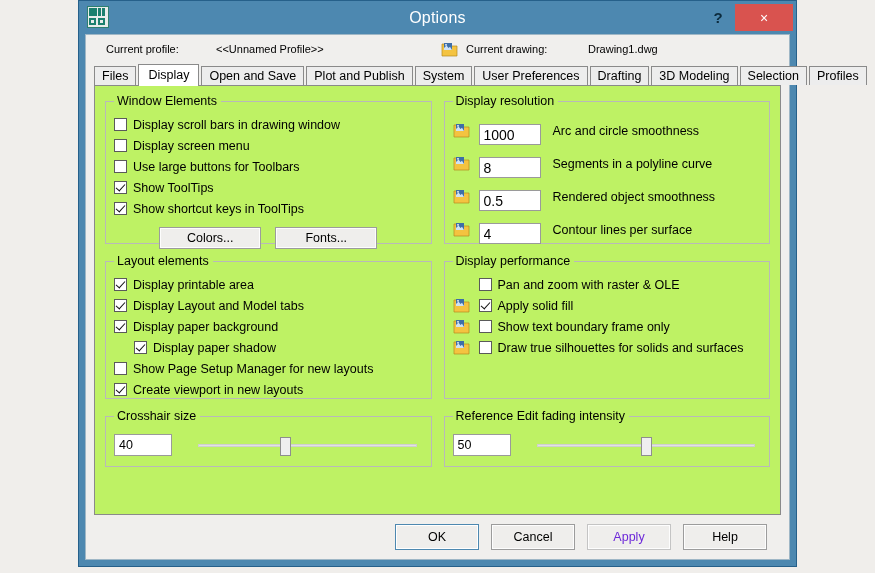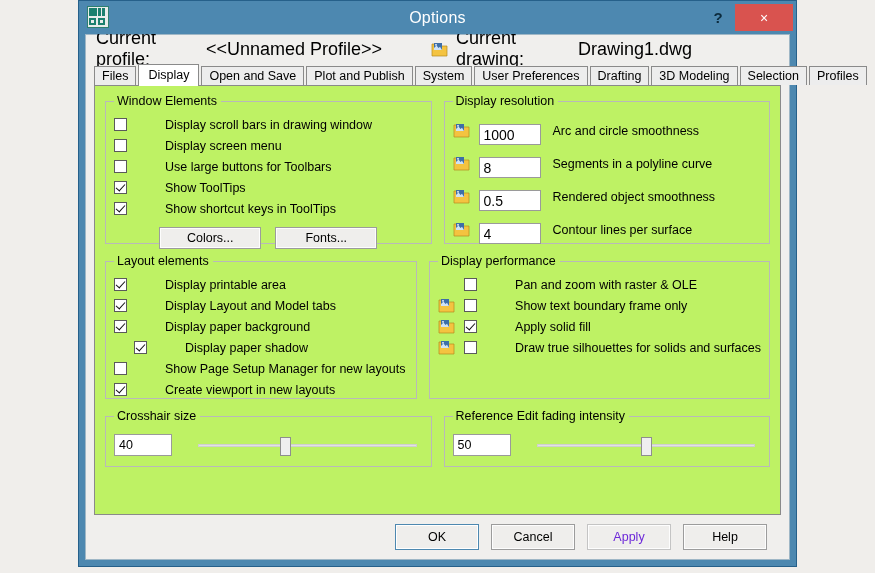--- a/index.html
+++ b/index.html
@@ -100,22 +100,22 @@
     display: flex;
     flex-direction: column;
     padding: 0;
   }
 
   
   .profile-row {
     height: 28px;
     display: flex;
     align-items: center;
-    padding: 0 10px;
-    font-size: 18px;
+    padding: 0 20px;
+    font-size: 11px;
     box-sizing: border-box;
   }
   .pr-label { width: 110px; }
   .pr-value { width: 225px; }
   .dwg-icon { margin-right: 8px; display:flex; }
   .pr-label2 { width: 122px; }
   .pr-value2 { }
 
   
   .tabstrip {
@@ -215,21 +215,21 @@
     content: "";
     position: absolute;
     left: 3px;
     top: 0px;
     width: 4px;
     height: 8px;
     border: solid #111;
     border-width: 0 1.6px 1.6px 0;
     transform: rotate(42deg);
   }
-  .chk-label { cursor: default; white-space: nowrap; margin-left: 32px; }
+  .chk-label { cursor: default; white-space: nowrap; }
 
   
   .icoslot {
     width: 22px;
     min-width: 22px;
     height: 17px;
     margin-right: 4px;
     display: flex;
     align-items: center;
   }
@@ -547,34 +547,34 @@
                 </div>
                 <div class="chk-row">
                   <span class="icoslot">
                     <svg width="17" height="15" viewBox="0 0 17 15">
                       <path d="M1 2 L7 2 L8.5 4 L16 4 L16 14 L1 14 Z" fill="#f4c340" stroke="#b48b1d" stroke-width="0.7"></path>
                       <path d="M3 1 L11 1 L11 8 L3 8 Z" fill="#3d6ea8"></path>
                       <path d="M3 6 L5.5 3.5 L7.5 6 L9 4.8 L11 8 L3 8 Z" fill="#cfe2f5"></path>
                       <circle cx="5" cy="2.8" r="0.9" fill="#ffffff"></circle>
                     </svg>
                   </span>
-                  <span class="cbox"></span>
-                  <span class="chk-label">Show text boundary frame only</span>
+                  <span class="cbox checked"></span>
+                  <span class="chk-label">Apply solid fill</span>
                 </div>
                 <div class="chk-row">
                   <span class="icoslot">
                     <svg width="17" height="15" viewBox="0 0 17 15">
                       <path d="M1 2 L7 2 L8.5 4 L16 4 L16 14 L1 14 Z" fill="#f4c340" stroke="#b48b1d" stroke-width="0.7"></path>
                       <path d="M3 1 L11 1 L11 8 L3 8 Z" fill="#3d6ea8"></path>
                       <path d="M3 6 L5.5 3.5 L7.5 6 L9 4.8 L11 8 L3 8 Z" fill="#cfe2f5"></path>
                       <circle cx="5" cy="2.8" r="0.9" fill="#ffffff"></circle>
                     </svg>
                   </span>
-                  <span class="cbox checked"></span>
-                  <span class="chk-label">Apply solid fill</span>
+                  <span class="cbox"></span>
+                  <span class="chk-label">Show text boundary frame only</span>
                 </div>
                 <div class="chk-row">
                   <span class="icoslot">
                     <svg width="17" height="15" viewBox="0 0 17 15">
                       <path d="M1 2 L7 2 L8.5 4 L16 4 L16 14 L1 14 Z" fill="#f4c340" stroke="#b48b1d" stroke-width="0.7"></path>
                       <path d="M3 1 L11 1 L11 8 L3 8 Z" fill="#3d6ea8"></path>
                       <path d="M3 6 L5.5 3.5 L7.5 6 L9 4.8 L11 8 L3 8 Z" fill="#cfe2f5"></path>
                       <circle cx="5" cy="2.8" r="0.9" fill="#ffffff"></circle>
                     </svg>
                   </span>

